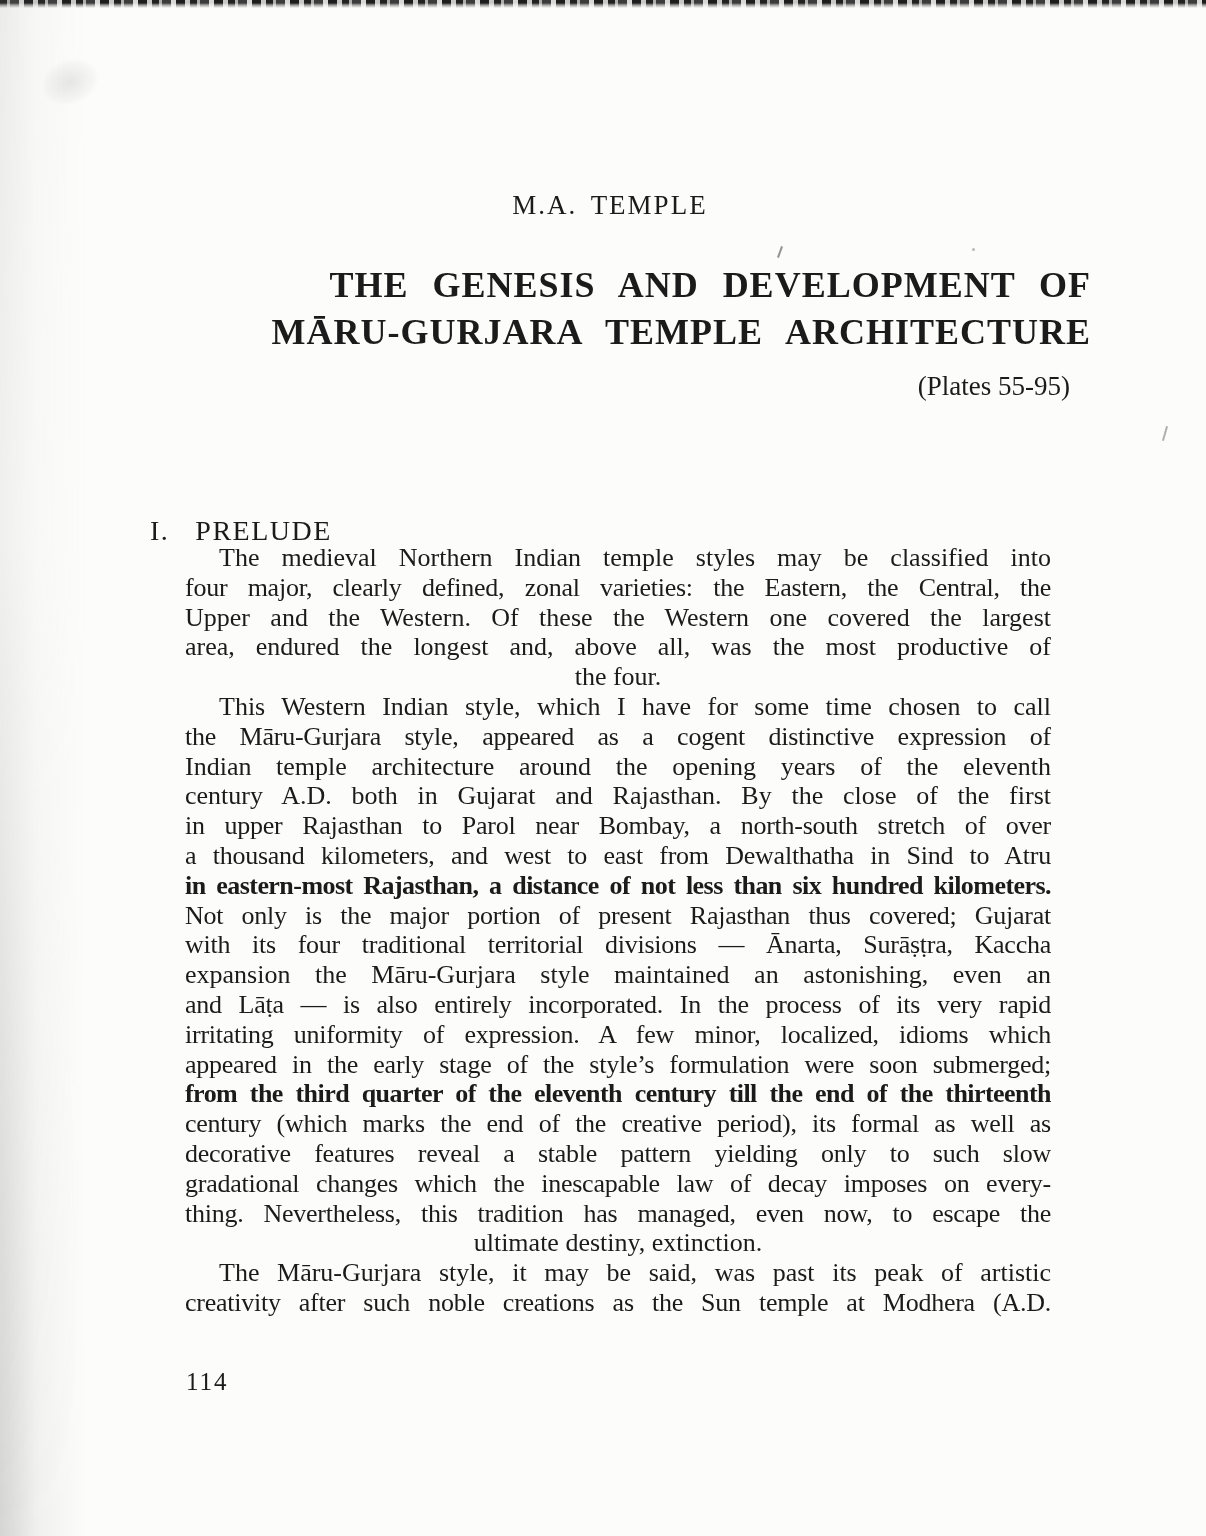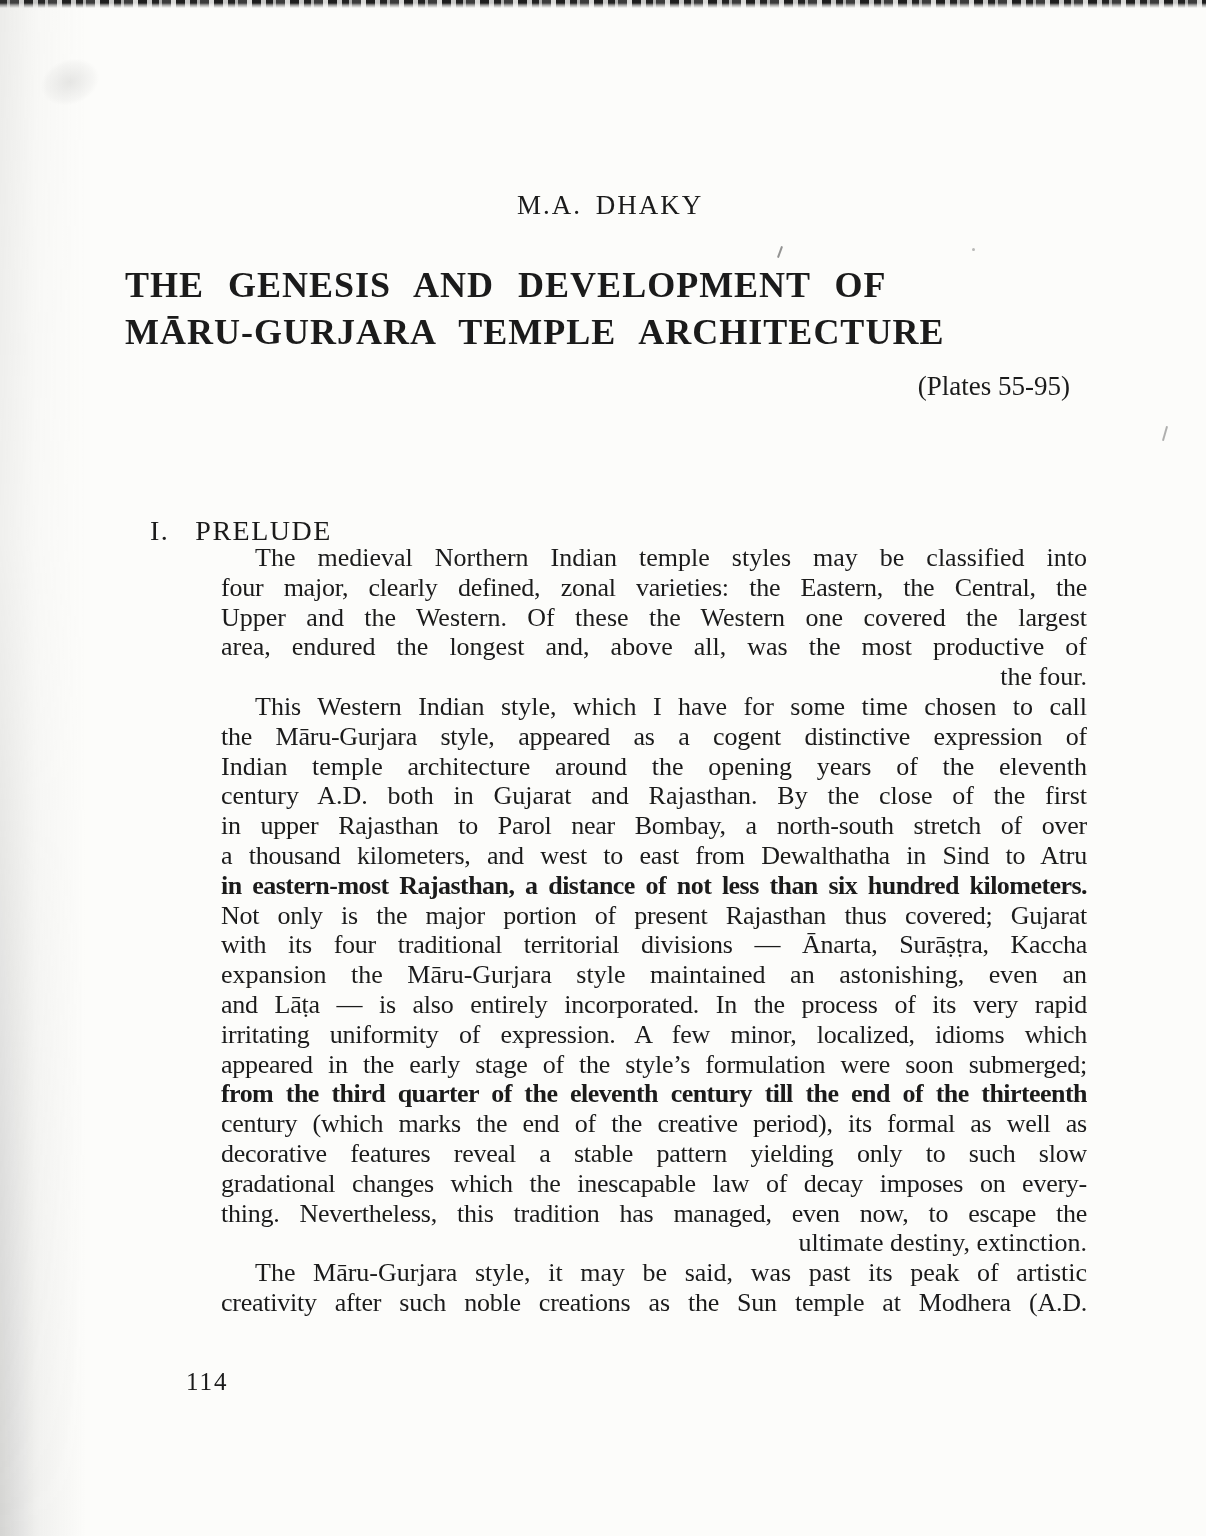--- a/index.html
+++ b/index.html
@@ -41,40 +41,39 @@
   .speck.s3 { left:972px; top:248px; width:3px; height:3px; border-radius:50%; opacity:.35; }
 
   
   .author {
     position:absolute; left:150px; width:920px; top:190px;
     font-size:27px; letter-spacing:2px; word-spacing:5px;
     text-align:center; white-space:nowrap;
   }
   .title-block {
     position:absolute; left:125px; width:966px; top:262px;
-    text-align:left; font-size:36px; font-weight:bold;
+    text-align:right; font-size:36px; font-weight:bold;
     letter-spacing:1px; word-spacing:14px; line-height:47px;
   }
   .plates {
     position:absolute; left:150px; width:920px; top:371px;
     font-size:27px; text-align:right;
   }
   .section-heading {
     position:absolute; left:150px; width:920px; top:515px;
     font-size:28px; text-align:left; letter-spacing:1.5px;
   }
   .section-heading .num { margin-right:26px; }
 
   .body-text {
     position:absolute; left:185px; top:543px; width:866px;
     font-size:26px; line-height:29.8px;
     overflow:hidden;
-    margin-left:36px;
   }
-  .line { white-space:nowrap; text-align:right; }
+  .line { white-space:nowrap; text-align:center; }
   .line.j { text-align:justify; text-align-last:justify; }
   .line.indent { text-indent:34px; }
   .line.t1 { word-spacing:-3px; letter-spacing:-0.25px; }
   .line.t2 { word-spacing:-5.5px; letter-spacing:-0.55px;font-weight:bold; }
 
   .page-number {
     position:absolute; left:186px; top:1368px;
     font-size:25px; letter-spacing:2px;
   }
 </style>
@@ -83,21 +82,21 @@
 
 <div class="page">
 
   <div class="scan-top-edge"></div>
   <div class="edge-left"></div>
   <div class="corner-smudge"></div>
   <div class="speck s1"></div>
   <div class="speck s2"></div>
   <div class="speck s3"></div>
 
-  <div class="author">M.A. DHAKY</div>
+  <div class="author">M.A. TEMPLE</div>
 
   <div class="title-block">
     <div>THE GENESIS AND DEVELOPMENT OF</div>
     <div>MĀRU-GURJARA TEMPLE ARCHITECTURE</div>
   </div>
 
   <div class="plates">(Plates 55-95)</div>
 
   <div class="section-heading">
     <span class="num">I.</span><span>PRELUDE</span>

